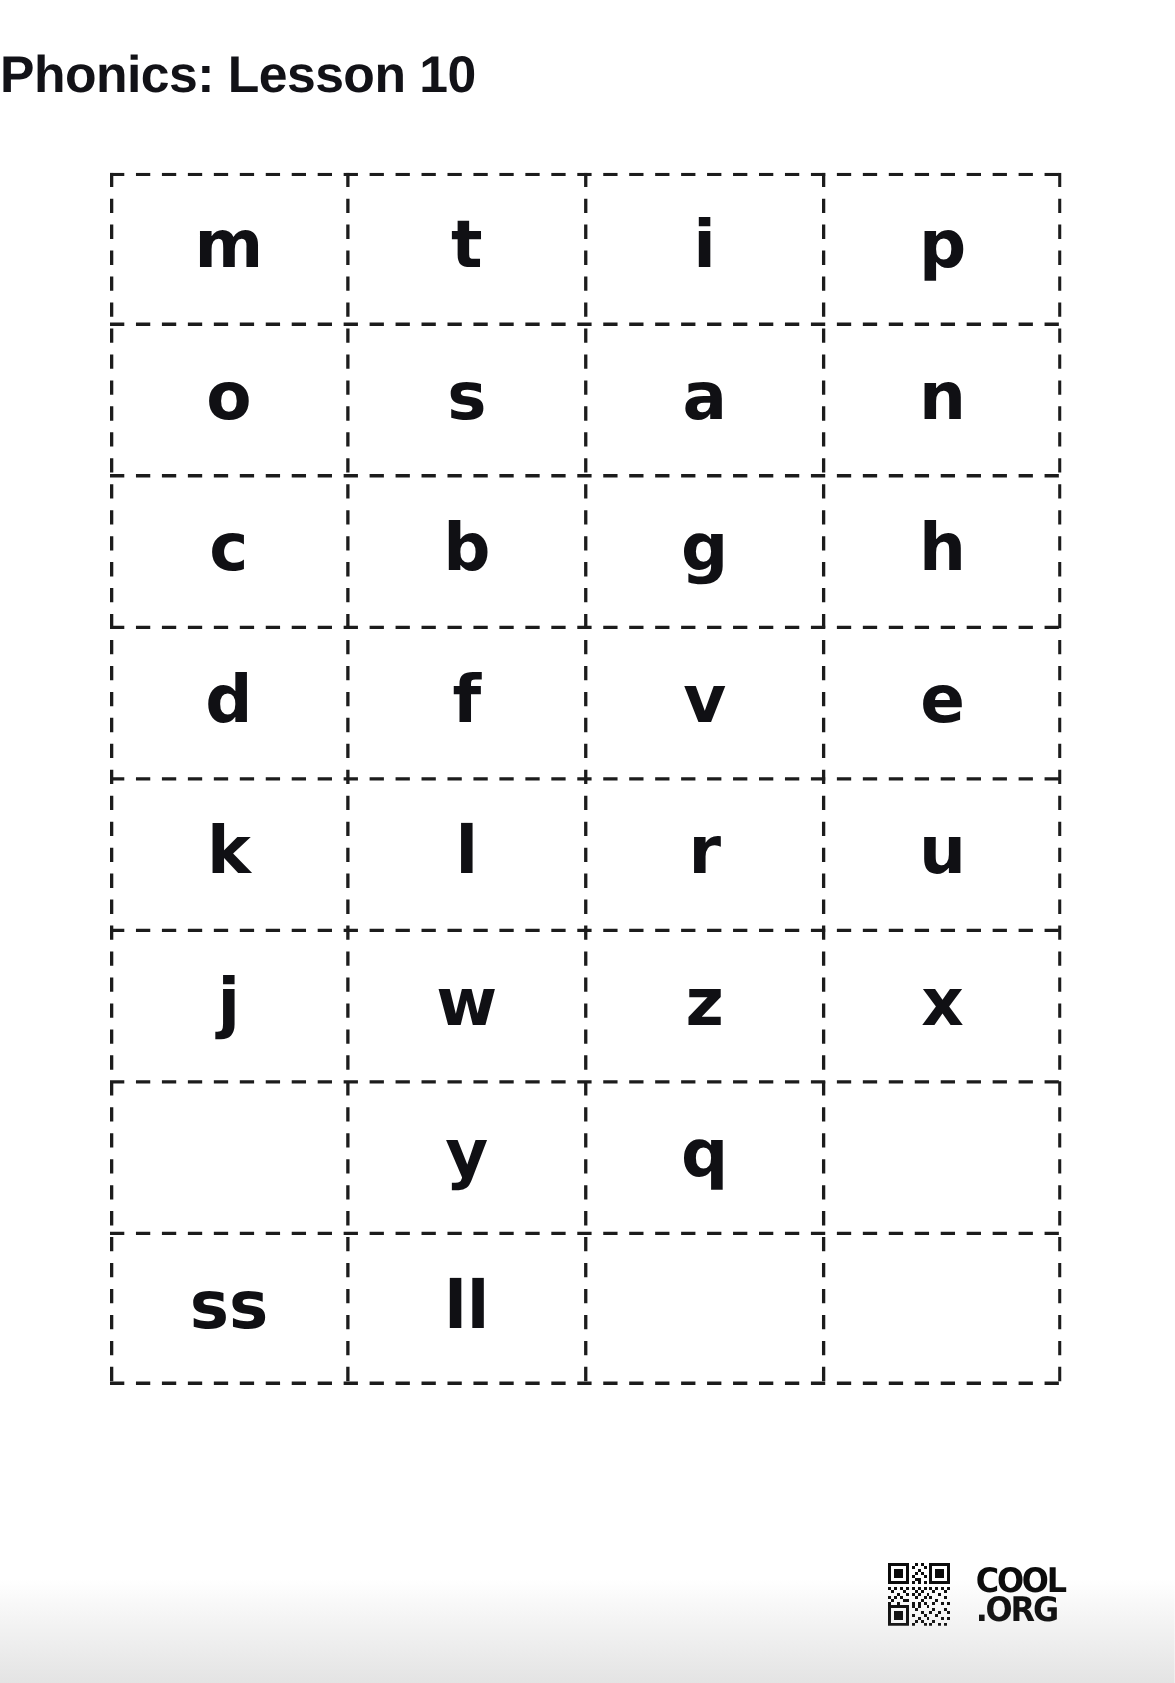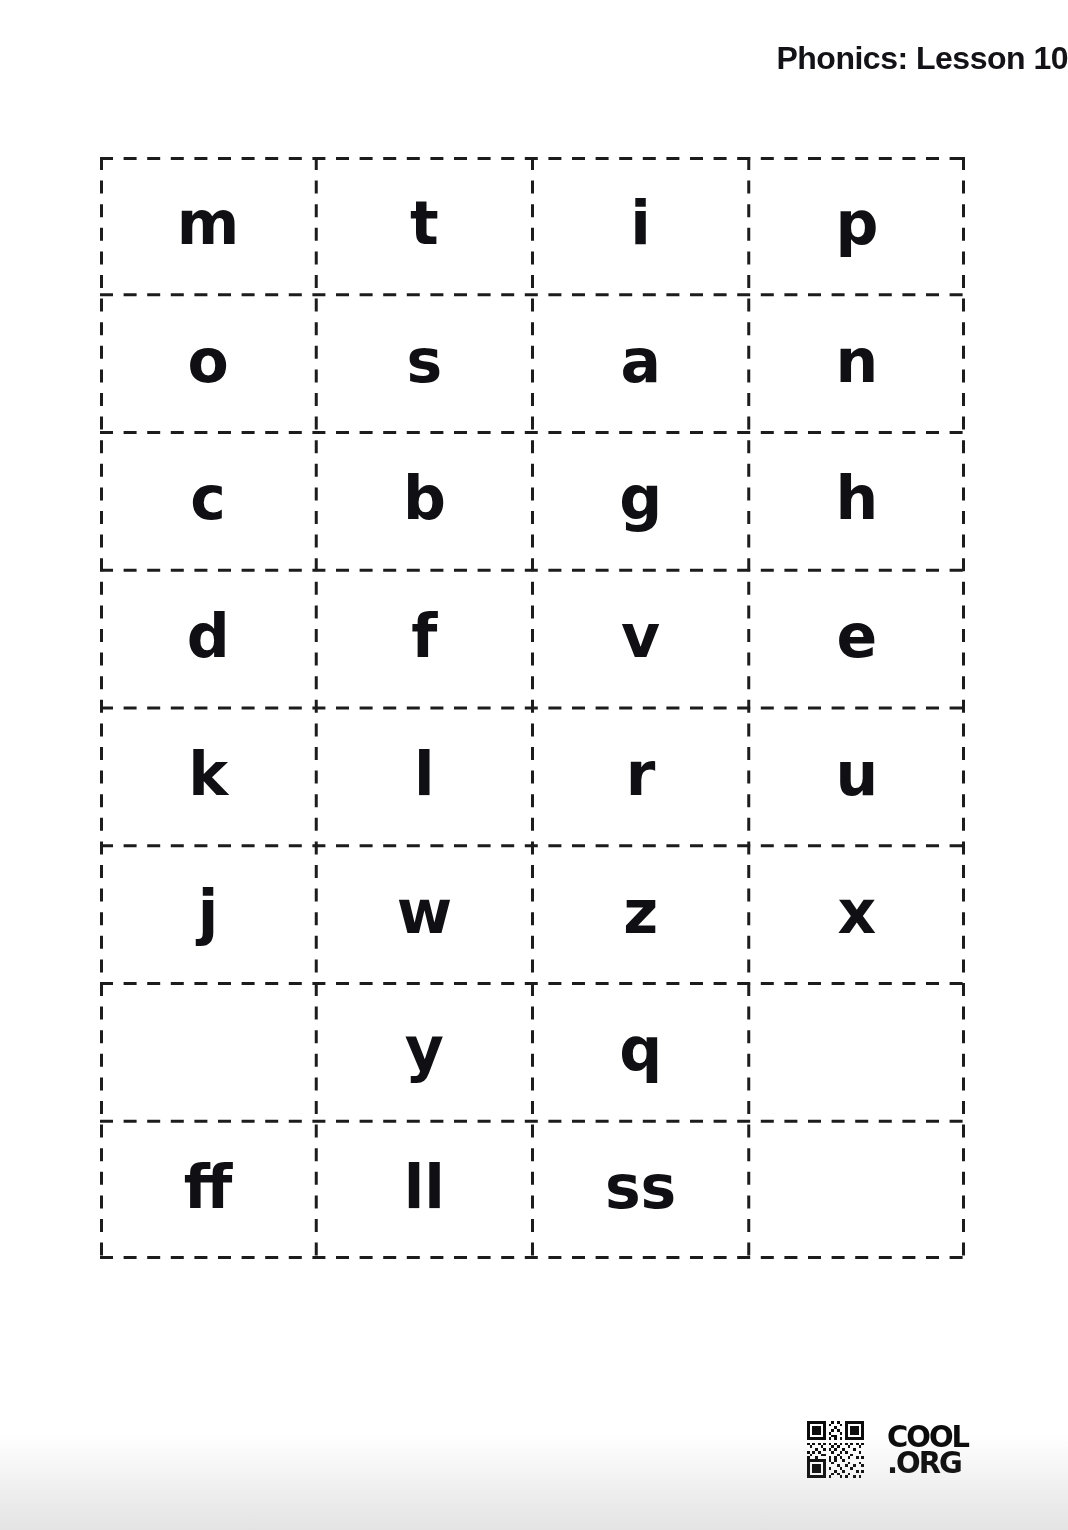--- a/index.html
+++ b/index.html
@@ -7,24 +7,24 @@
     width: 1068px; height: 1530px;
     background: #ffffff;
     position: relative;
     overflow: hidden;
     font-family: "Liberation Sans", sans-serif;
   }
   .title {
     position: absolute;
     top: 40px; left: 0; width: 100%;
     margin: 0;
-    text-align: right;
+    text-align: left;
     font-family: "Liberation Sans", sans-serif;
     font-weight: 800;
-    font-size: 32px;
+    font-size: 47px;
     letter-spacing: -0.5px;
     color: #121217;
   }
   .grid {
     position: absolute;
     left: 100px; top: 157px;
     width: 865px; height: 1102px;
   }
   .grid-lines {
     position: absolute; inset: 0;
@@ -179,27 +179,24 @@
     <div class="cell">
         <span class="letter">y</span>
       </div>
     <div class="cell">
         <span class="letter">q</span>
       </div>
     <div class="cell">
         <span class="letter"></span>
       </div>
     <div class="cell">
-        <span class="letter">ff</span>
+        <span class="letter">ss</span>
       </div>
     <div class="cell">
         <span class="letter">ll</span>
-      </div>
-    <div class="cell">
-        <span class="letter">ss</span>
       </div>
   </div>
 </div>
 
 <div class="brand">
   <svg class="qr" viewBox="0 0 21 21" shape-rendering="crispEdges" xmlns="http://www.w3.org/2000/svg">
     <rect width="21" height="21" fill="#ffffff"></rect>
     <g fill="#0b0b0b">
       <path d="M0 0h7v7H0z M14 0h7v7h-7z M0 14h7v7H0z"></path>
     </g>

